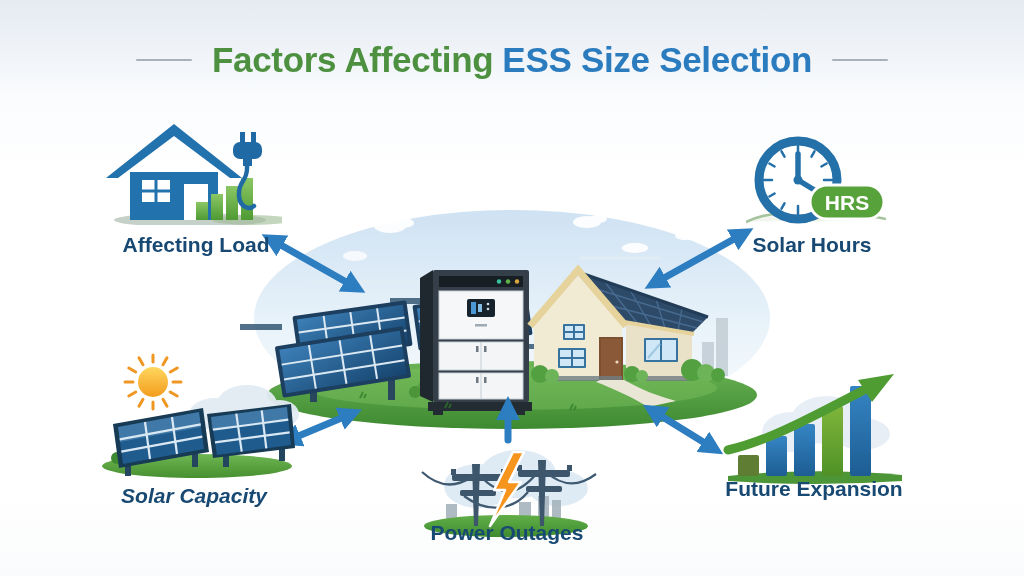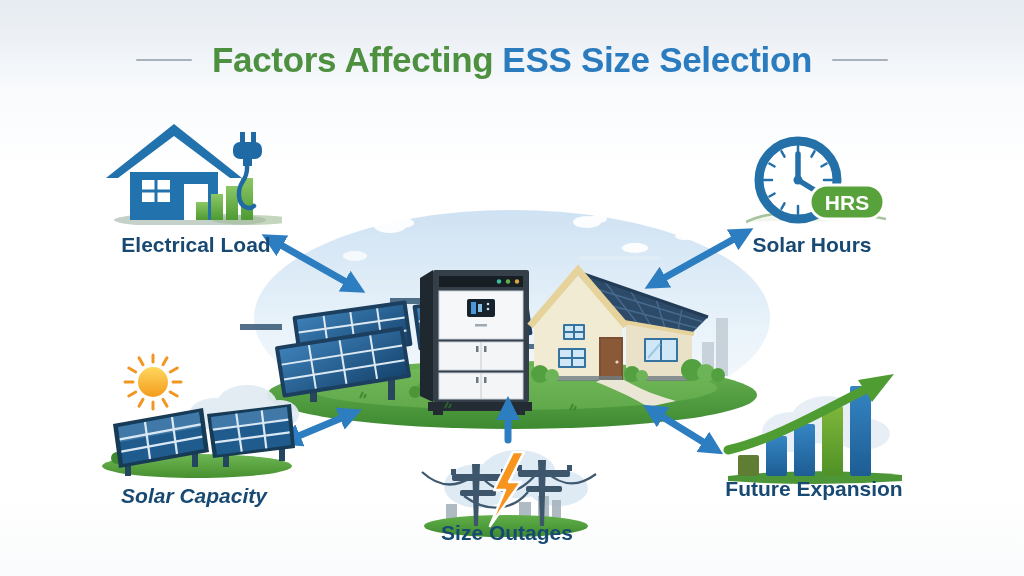--- a/index.html
+++ b/index.html
@@ -233,21 +233,21 @@
       <rect x="124" y="66" width="12" height="34" fill="url(#gbar)"></rect>
       <rect x="139" y="58" width="12" height="42" fill="url(#gbar)"></rect>
       <g>
         <rect x="138" y="12" width="5" height="11" fill="#1f6aa5"></rect>
           <rect x="149" y="12" width="5" height="11" fill="#1f6aa5"></rect>
         <rect x="131" y="22" width="29" height="17" rx="7" fill="#1f6aa5"></rect>
         <rect x="141" y="38" width="9" height="8" fill="#1f6aa5"></rect>
         <path d="M145,46 C146,62 136,60 137,76 C138,88 148,90 152,86" stroke="#1f6aa5" stroke-width="4.5" fill="none" stroke-linecap="round"></path>
       </g>
     </svg>
-    <div class="factor-label lbl-el">Electrical Load</div>
+    <div class="factor-label lbl-el">Affecting Load</div>
   </div>
 
   <div>
     <svg class="abs" style="left:746px;top:132px" width="140" height="102" viewBox="0 0 140 102">
       <path d="M0,90 Q34,74 68,88" stroke="#a5c49e" stroke-width="2.5" fill="#f2f6ef"></path>
       <path d="M58,90 Q95,76 140,87" stroke="#a5c49e" stroke-width="2.5" fill="#eef4ea"></path>
       <circle cx="52" cy="48" r="39" fill="#fff" stroke="#2470a8" stroke-width="9"></circle>
       <g stroke="#2470a8" stroke-width="2.5" stroke-linecap="round">
         <line x1="52" y1="14" x2="52" y2="22"></line>
           <line x1="86" y1="48" x2="78" y2="48"></line>
@@ -367,21 +367,21 @@
         <rect x="108" y="48" width="36" height="6" rx="2"></rect>
       </g>
       <g stroke="#3f5a70" stroke-width="2.3" fill="none">
         <path d="M4,34 C24,52 40,48 56,38"></path>
           <path d="M62,38 C84,60 100,58 120,34"></path>
         <path d="M128,34 C146,50 162,48 178,36"></path>
           <path d="M46,58 C70,76 95,72 110,54"></path>
       </g>
       <polygon points="95,14 76,52 87,52 72,88 103,44 91,44 106,14" style="fill:var(--bolt-orange)" stroke="#ffffff" stroke-width="2.5" stroke-linejoin="round"></polygon>
     </svg>
-    <div class="factor-label lbl-po">Size Outages</div>
+    <div class="factor-label lbl-po">Power Outages</div>
   </div>
 
   <div>
     <svg class="abs" style="left:722px;top:370px" width="185" height="118" viewBox="0 0 185 118">
       <defs>
         <linearGradient id="bblue" x1="0" y1="0" x2="0" y2="1">
             <stop offset="0" stop-color="#3585c4"></stop>
             <stop offset="1" stop-color="#1d5d93"></stop>
           </linearGradient>
         <linearGradient id="bgreen" x1="0" y1="0" x2="0" y2="1">

